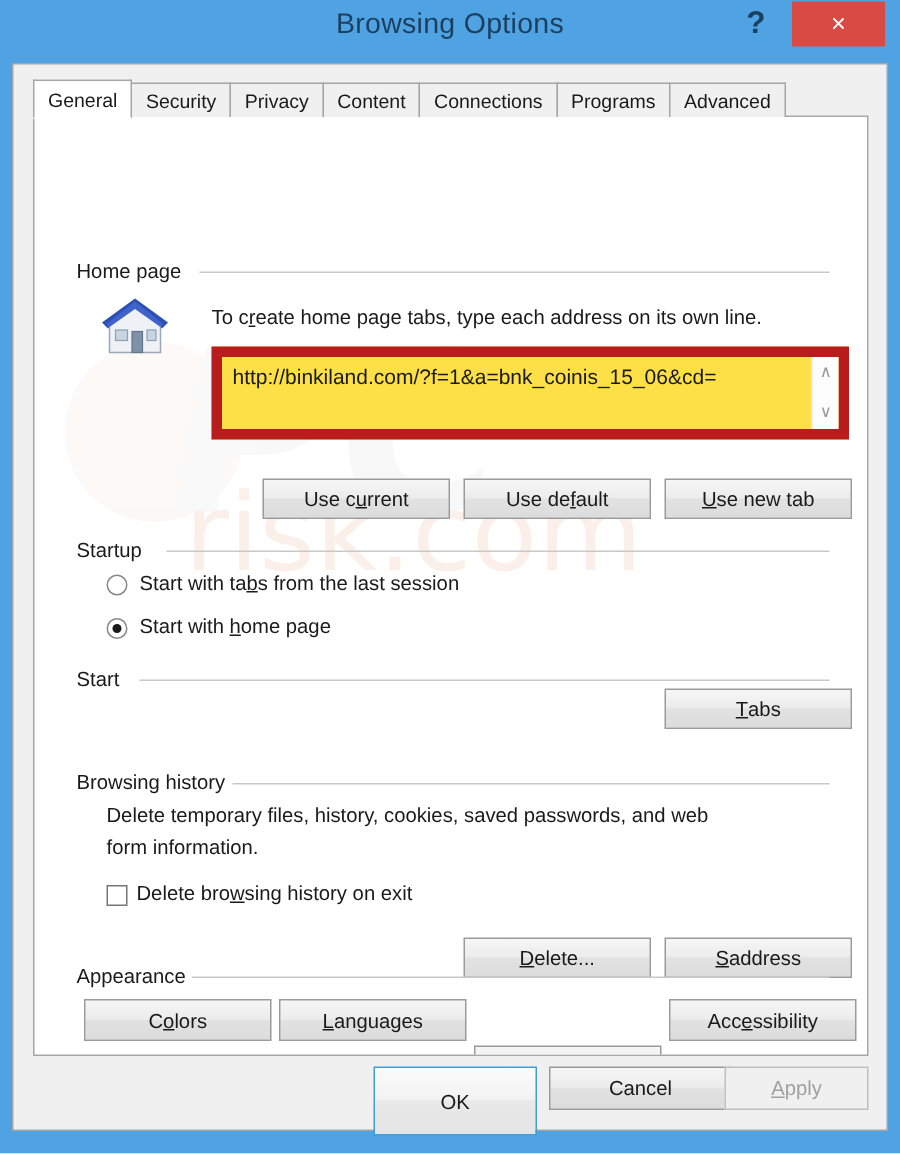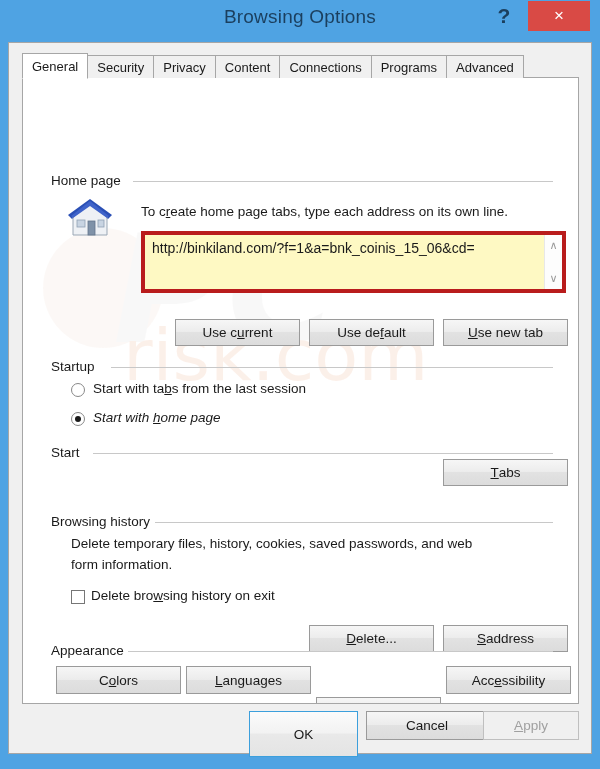--- a/index.html
+++ b/index.html
@@ -191,22 +191,22 @@
     position: absolute;
     left: 43px; top: 117px;
     width: 48px; height: 44px;
   }
 
   
   #homepage-field {
     position: absolute;
     left: 118px; top: 153px;
     width: 425px; height: 62px;
-    background: #fef9c3;
-    border: 4px solid #b91c1c;
+    background: #fde047;
+    border: 7px solid #b91c1c;
     box-sizing: border-box;
   }
   #homepage-value {
     position: absolute;
     left: 7px; top: 5px;
     font-size: 14px;
     color: #1a1a1a;
     white-space: nowrap;
     font-family: "Liberation Sans", sans-serif;
   }
@@ -364,21 +364,21 @@
 
         <div class="group-label" style="left:28px; top:281px;">Startup</div>
         <div class="group-rule" style="left:88px; top:289px; width:442px;"></div>
 
         <div class="radio" style="left:48px; top:305px;"></div>
         <div class="static-text" style="left:70px; top:303px;"><span>Start with ta</span><span class="u">b</span><span>s from the last session</span></div>
 
         <div class="radio" style="left:48px; top:334px;">
             <span class="dot"></span>
           </div>
-        <div class="static-text" style="left:70px; top:332px;font-style:italic;"><span>Start with </span><span class="u">h</span><span>ome page</span></div>
+        <div class="static-text" style="left:70px; top:332px;"><span>Start with </span><span class="u">h</span><span>ome page</span></div>
 
         <div class="group-label" style="left:28px; top:367px;">Start</div>
         <div class="group-rule" style="left:70px; top:375px; width:460px;"></div>
 
         <div class="btn" style="left:420px; top:381px; width:125px; height:27px;">
             <span></span>
             <span class="u">T</span>
             <span>abs</span>
           </div>
 

